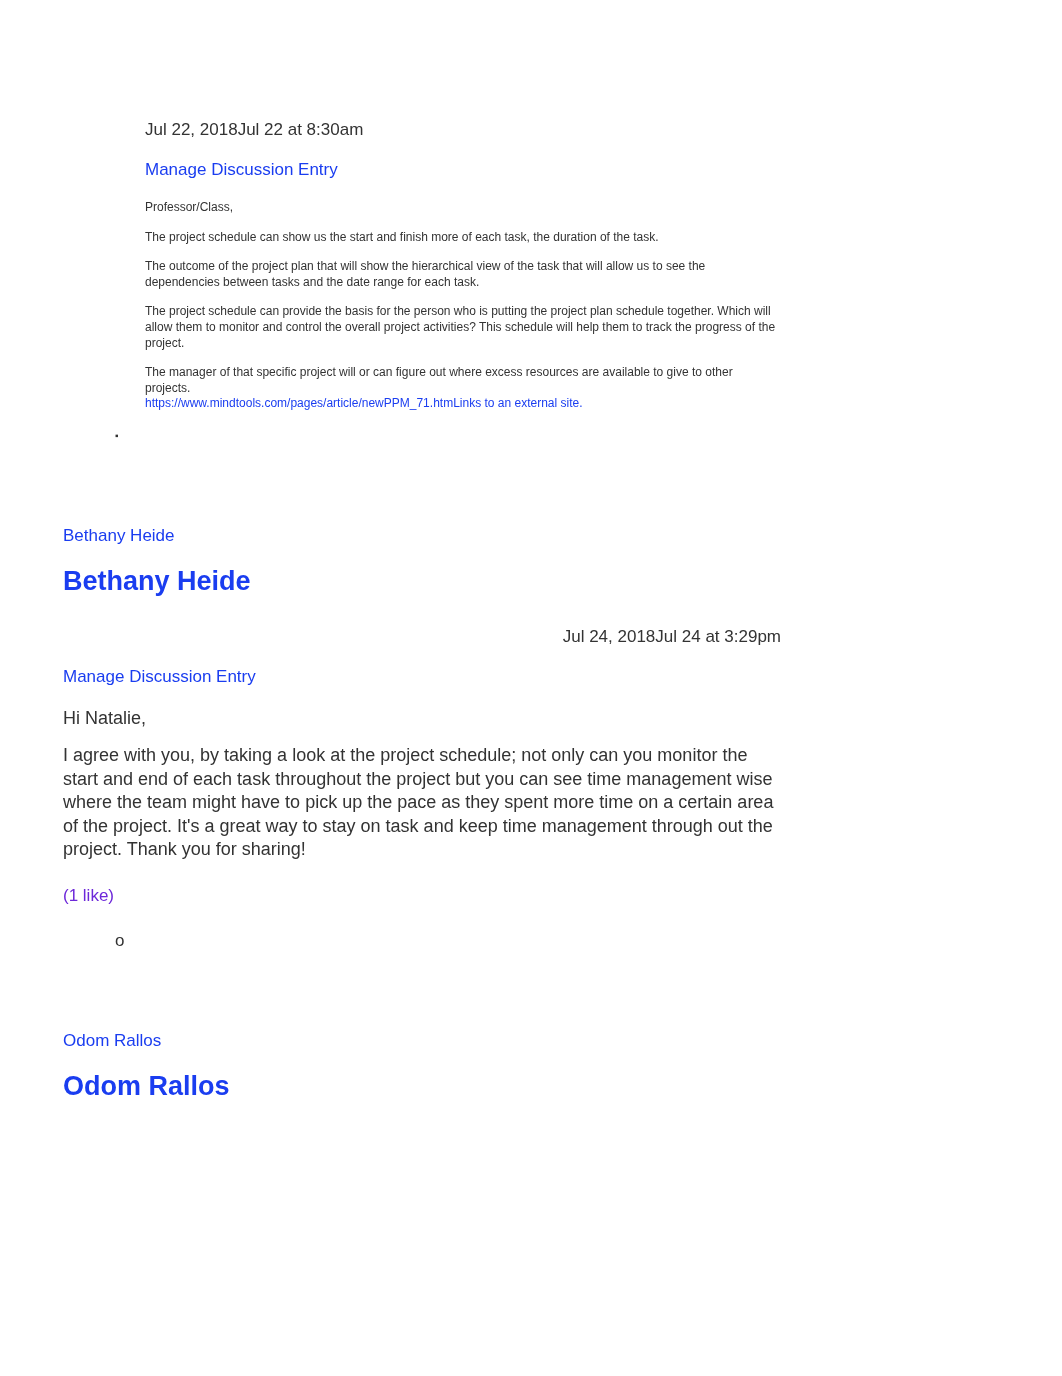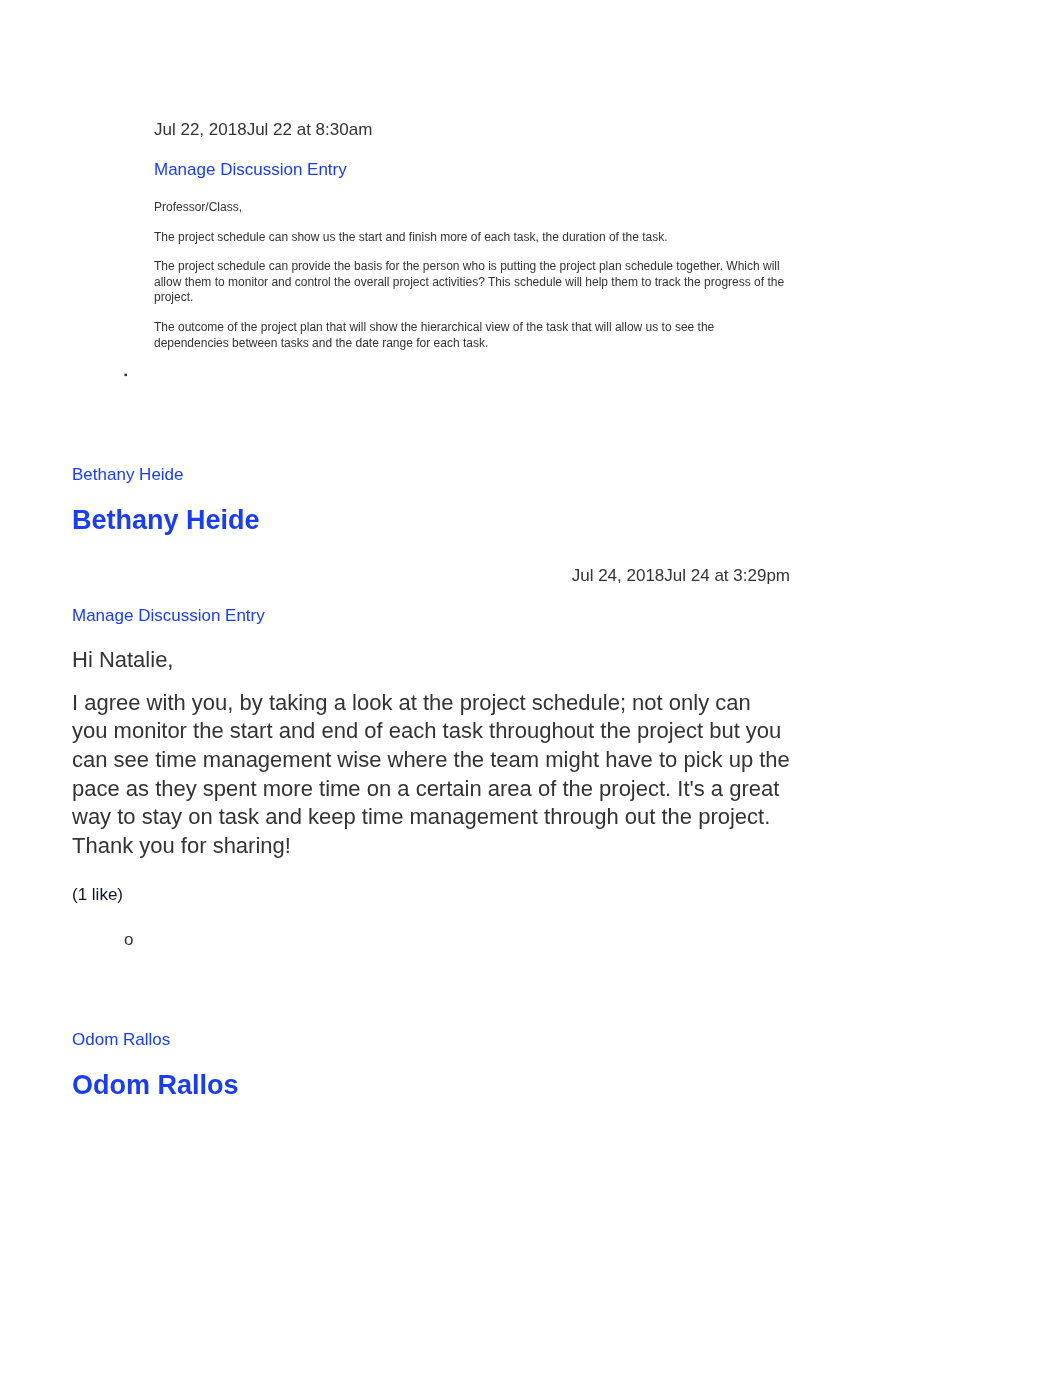--- a/index.html
+++ b/index.html
@@ -5,21 +5,21 @@
     body {
       font-family: Arial, Helvetica, sans-serif;
       margin: 0;
       padding: 0;
       background: #ffffff;
       color: #333333;
     }
     .container {
       width: 984px;
       padding: 0;
-      margin: 16px;
+      margin: 7px;
     }
     .entry {
       padding: 0 0 0 138px;
       padding-right: 210px;
       position: relative;
     }
     .entry.nested {
       padding-left: 56px;
     }
     .timestamp {
@@ -50,21 +50,21 @@
       cursor: pointer;
     }
     .body-text {
       color: #333333;
       font-size: 12px;
       line-height: 1.3;
       margin-bottom: 14px;
     }
     .body-text-lg {
       color: #333333;
-      font-size: 22px;
+      font-size: 18px;
       line-height: 1.3;
       margin-bottom: 14px;
     }
     .link {
       color: #1a3df0;
       cursor: pointer;
     }
     .bullet-marker {
       position: absolute;
       left: 108px;
@@ -75,21 +75,21 @@
       content: "▪";
       font-size: 10px;
       position: relative;
       top: -2px;
     }
     .bullet-row {
       position: relative;
       height: 30px;
     }
     .likes {
-      color: #0f172a;
+      color: #6d28d9;
       font-size: 17px;
       margin-top: 25px;
       margin-bottom: 25px;
     }
     .entry-block {
       padding-top: 0;
     }
     .sep {
       height: 35px;
     }
@@ -97,22 +97,26 @@
 </head>
 <body>
 
 <div class="container">
 
   <div class="entry entry-block">
     <div class="timestamp">Jul 22, 2018Jul 22 at 8:30am</div>
     <div class="manage-link">Manage Discussion Entry</div>
     <div class="body-text">Professor/Class,</div>
     <div class="body-text">The project schedule can show us the start and finish more of each task, the duration of the task.</div>
+    <div class="body-text">The outcome of the project plan that will show the hierarchical view of the task that will allow us to see the dependencies between tasks and the date range for each task.</div>
     <div class="body-text">The project schedule can provide the basis for the person who is putting the project plan schedule together. Which will allow them to monitor and control the overall project activities? This schedule will help them to track the progress of the project.</div>
-    <div class="body-text">The outcome of the project plan that will show the hierarchical view of the task that will allow us to see the dependencies between tasks and the date range for each task.</div>
+    <div class="body-text">
+      <span>The manager of that specific project will or can figure out where excess resources are available to give to other projects.</span><br>
+      <span class="link">https://www.mindtools.com/pages/article/newPPM_71.htmLinks to an external site.</span>
+    </div>
   </div>
 
   <div class="bullet-row">
     <span class="bullet-marker bullet-dot"></span>
   </div>
   <div class="sep"></div>
 
   <div class="entry nested entry-block">
     <div class="author-link">Bethany Heide</div>
     <div class="author-heading">Bethany Heide</div>

